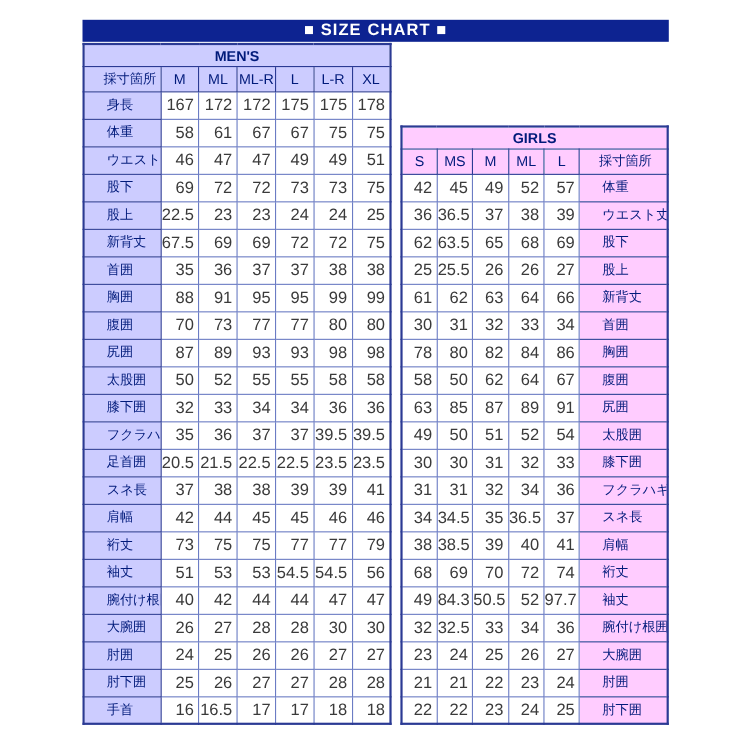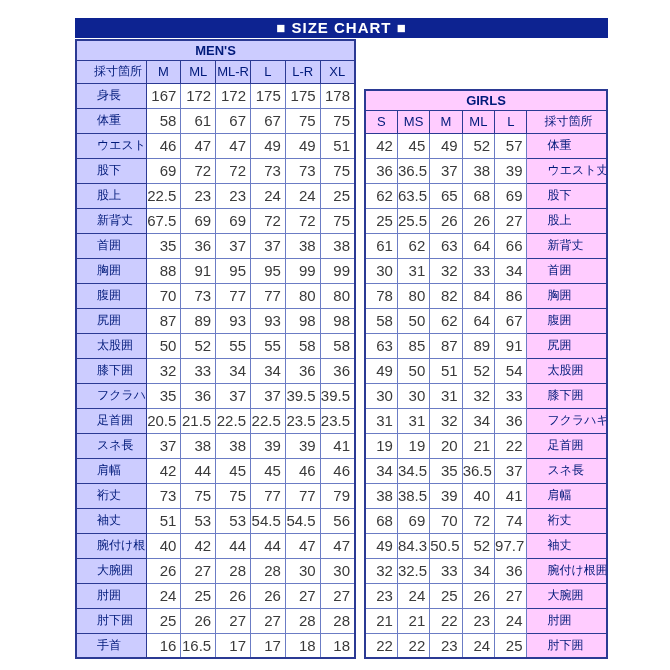--- a/index.html
+++ b/index.html
@@ -396,28 +396,20 @@
           </tr>
           <tr>
             <td>31</td>
             <td>31</td>
             <td>32</td>
             <td>34</td>
             <td>36</td>
             <th class="label">フクラハギ囲</th>
           </tr>
           <tr>
-            <td>19</td>
-            <td>19</td>
-            <td>20</td>
-            <td>21</td>
-            <td>22</td>
-            <th class="label">足首囲</th>
-          </tr>
-          <tr>
             <td>34</td>
             <td>34.5</td>
             <td>35</td>
             <td>36.5</td>
             <td>37</td>
             <th class="label">スネ長</th>
           </tr>
           <tr>
             <td>38</td>
             <td>38.5</td>

